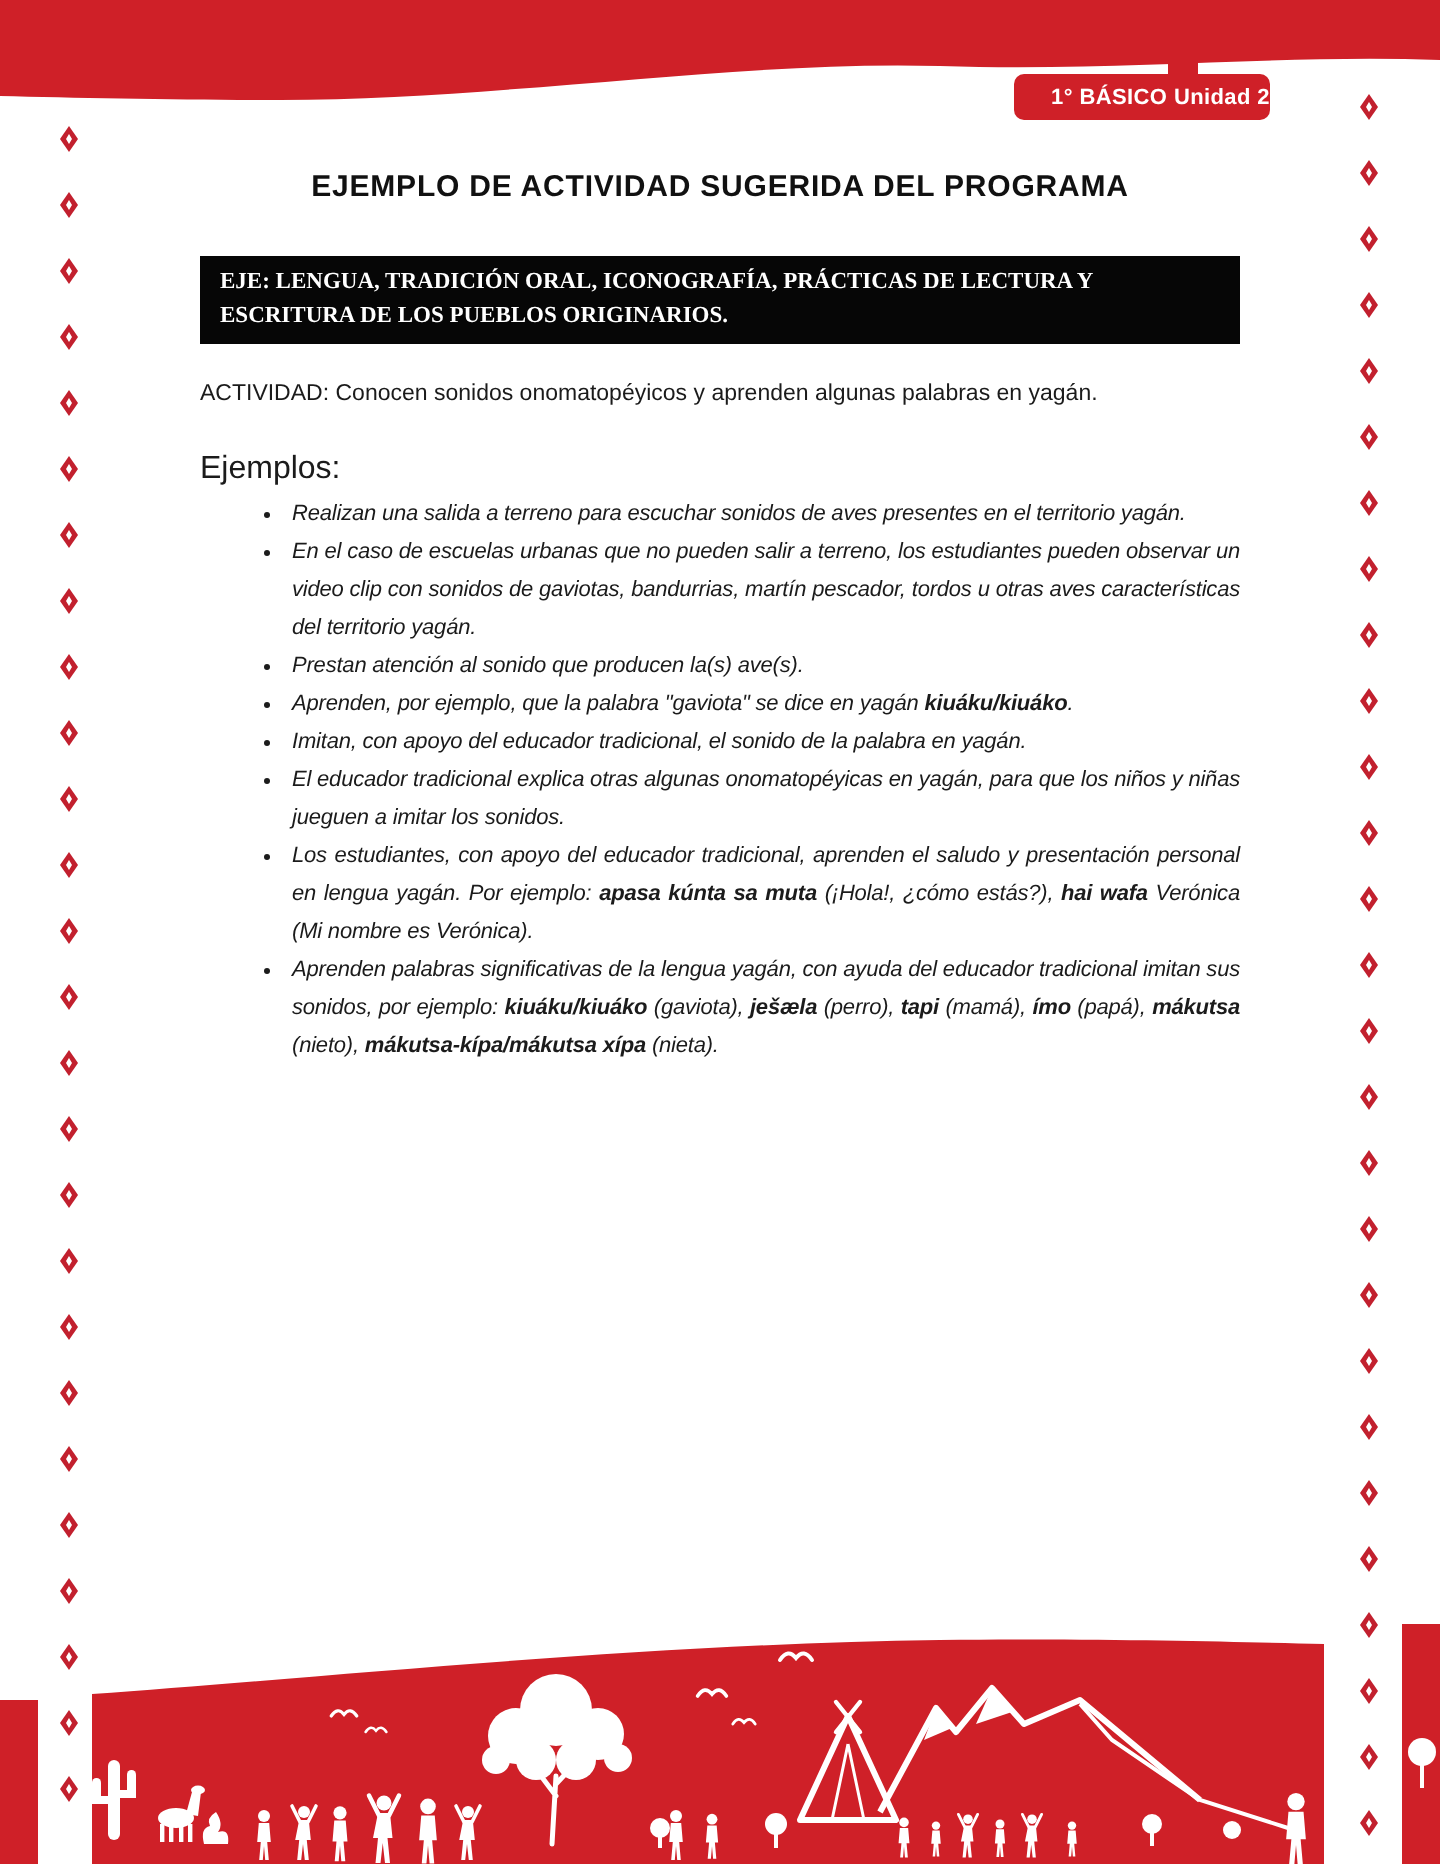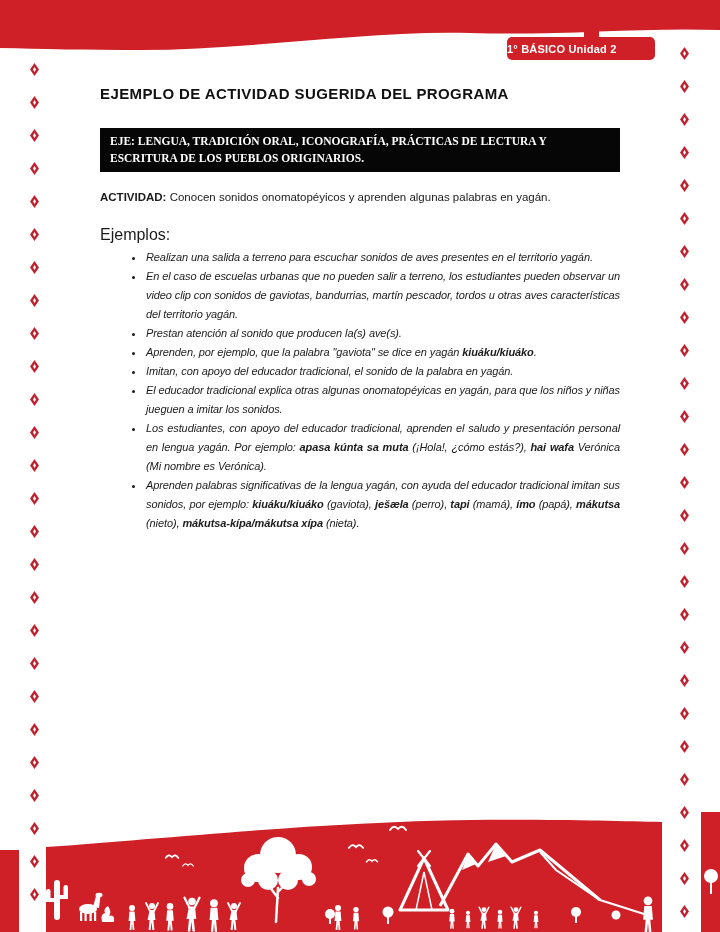--- a/index.html
+++ b/index.html
@@ -5,49 +5,49 @@
   html,body{margin:0;padding:0;}
   body{
     width:720px;height:932px;position:relative;overflow:hidden;
     background:#ffffff;
     font-family:"Liberation Sans","DejaVu Sans",sans-serif;
     color:#1b1b1b;
   }
   
   .top-band{position:absolute;top:0;left:0;width:720px;height:64px;z-index:1;}
   .unit-badge{
-    position:absolute;top:37px;left:507px;width:148px;height:23px;z-index:2;
+    position:absolute;top:37px;left:507px;width:128px;height:23px;z-index:2;
     background:#cf2028;border-radius:5px;
-    display:flex;align-items:center;justify-content:flex-start;
+    display:flex;align-items:center;justify-content:flex-end;
     color:#ffffff;font-size:11px;font-weight:bold;letter-spacing:.2px;
   }
   
   .ornament-col{position:absolute;z-index:5;display:flex;flex-direction:column;gap:20px;}
   .ornament-col.left{left:30px;top:63px;}
   .ornament-col.right{left:680px;top:47px;}
   .diamond{width:9px;height:13px;position:relative;display:block;}
   .diamond::before{content:"";position:absolute;inset:0;background:#c2202e;
     clip-path:polygon(50% 0,100% 50%,50% 100%,0 50%);}
   .diamond::after{content:"";position:absolute;top:4px;bottom:4px;left:3px;right:3px;background:#ffffff;
     clip-path:polygon(50% 0,100% 50%,50% 100%,0 50%);}
   
   .content{position:absolute;left:100px;width:520px;top:84px;z-index:3;}
   .page-title{
-    font-weight:bold;font-size:15px;letter-spacing:.4px;
+    text-align:center;font-weight:bold;font-size:15px;letter-spacing:.4px;
     line-height:20px;color:#111;
   }
   .eje-bar{
     margin-top:24px;background:#060606;color:#ffffff;
     font-weight:bold;font-size:11.5px;line-height:16.5px;
     padding:5px 10px 6px 10px;
     font-family:Liberation Serif, serif;
   }
   .contexto{margin-top:26px;font-weight:bold;font-size:14.5px;color:#111;}
   .actividad{margin-top:18px;font-size:11.5px;line-height:15px;}
-  .actividad b{font-weight:bold;text-align:right;}
+  .actividad b{font-weight:normal;text-align:right;}
   .ejemplos{margin-top:21px;font-size:16px;}
   ul.bullets{
     margin:4px 0 0 0;padding:0 0 0 44px;
     font-size:11px;line-height:19px;letter-spacing:-0.1px;
   }
   ul.bullets li{
     text-align:justify;margin:0;padding-left:2px;font-style:italic;
   }
   ul.bullets li::marker{font-size:9px;}
   ul.bullets b{font-weight:bold;}

